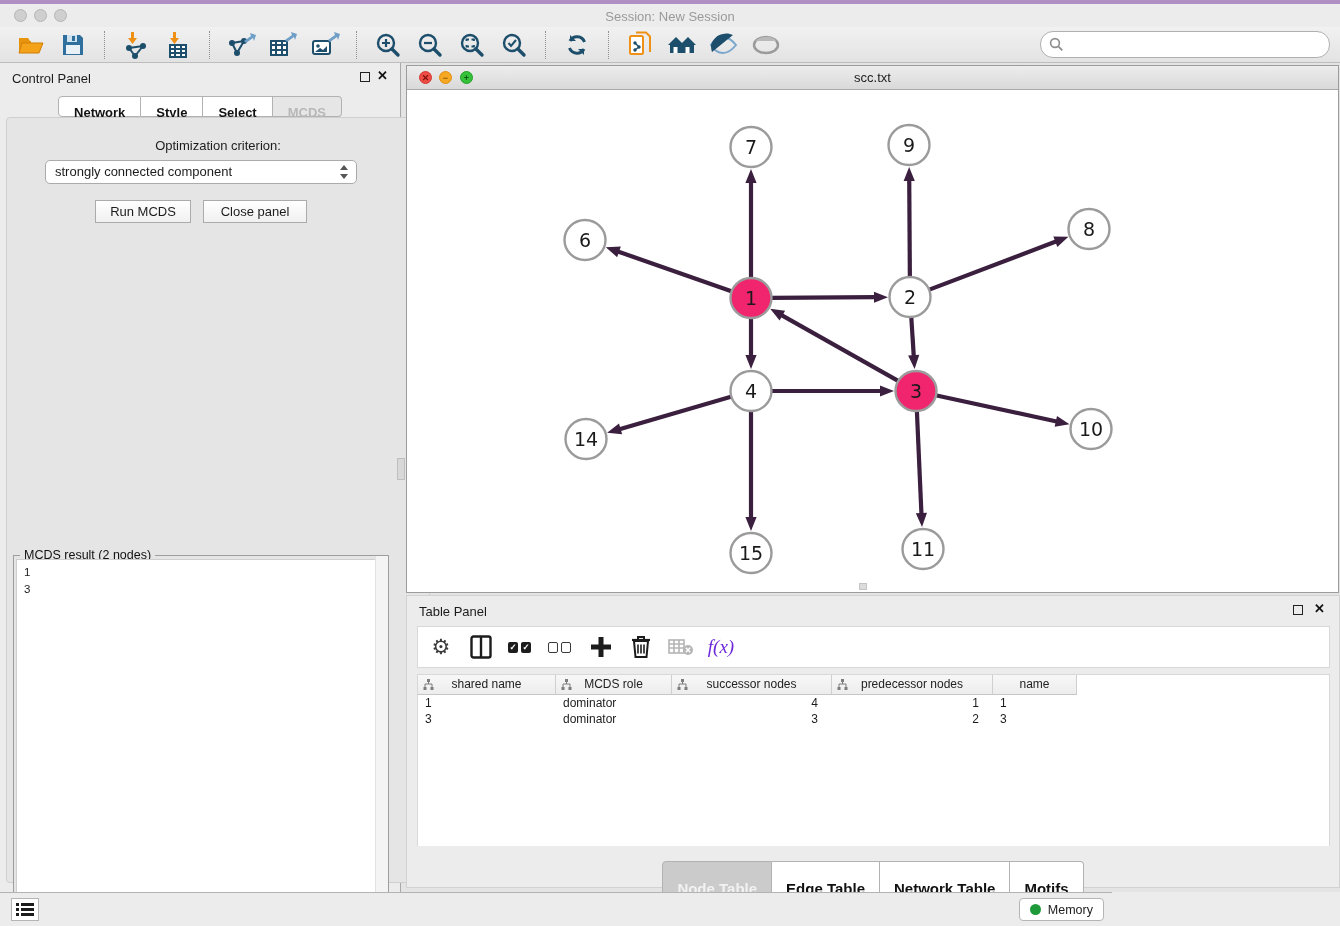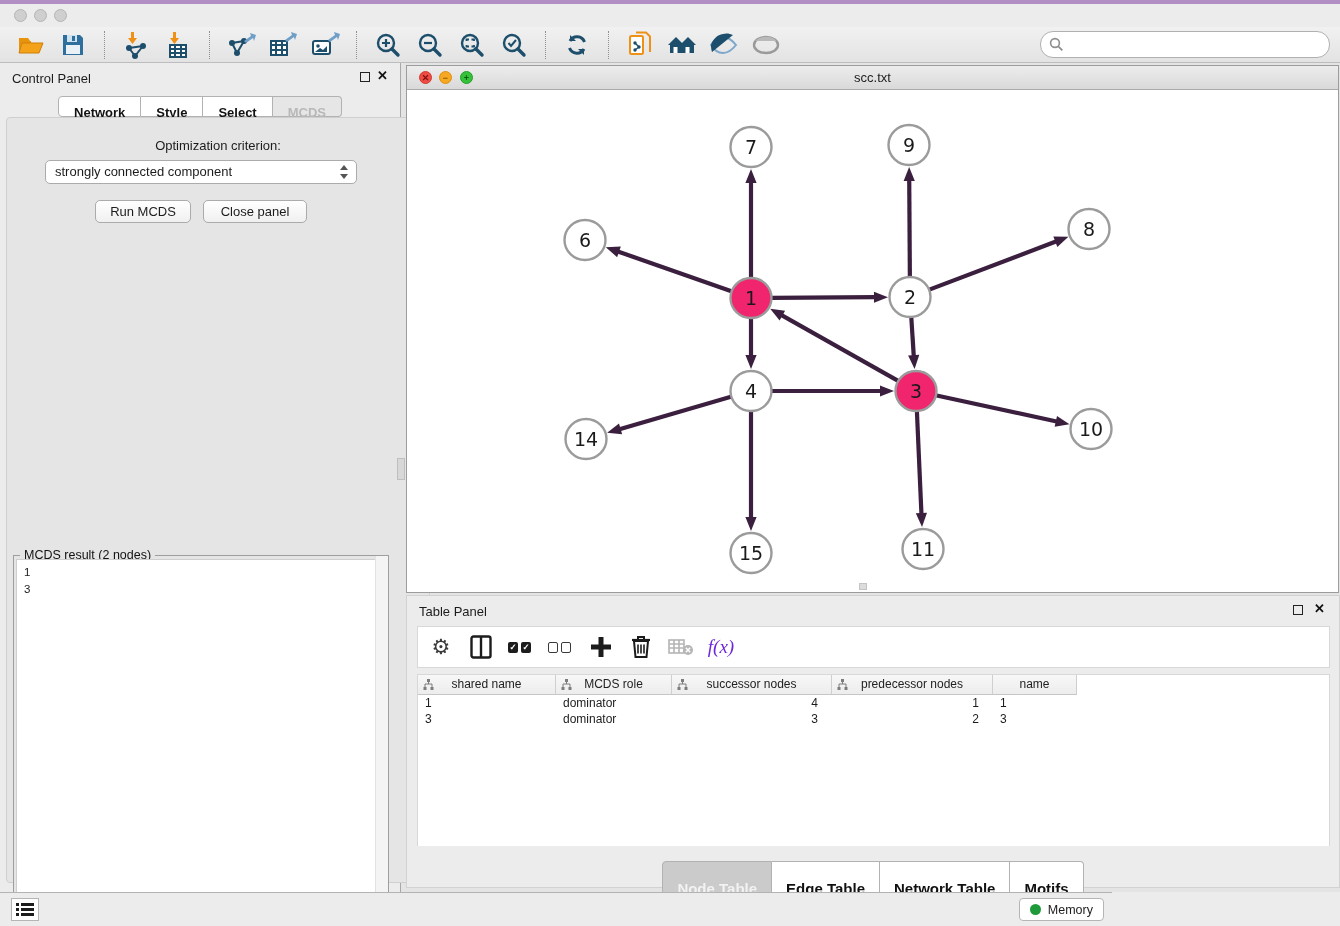--- a/index.html
+++ b/index.html
@@ -40,21 +40,21 @@
       border:1px solid #cfcfcf;border-radius:4px;}
   #opt-label{position:absolute;left:0;right:0;top:20px;text-align:center;font-size:13px;}
   #criterion-select{position:absolute;left:38px;top:42px;width:312px;height:24px;background:#fff;
       border:1px solid #ababab;border-radius:5px;font-size:13px;line-height:22px;padding-left:9px;}
   .stepper{position:absolute;right:6px;top:3px;width:11px;height:16px;}
   .stepper .up{position:absolute;top:1px;left:1px;width:0;height:0;
       border-left:4.5px solid transparent;border-right:4.5px solid transparent;border-bottom:5px solid #555;}
   .stepper .dn{position:absolute;bottom:1px;left:1px;width:0;height:0;
       border-left:4.5px solid transparent;border-right:4.5px solid transparent;border-top:5px solid #555;}
   .btn{position:absolute;top:82px;height:23px;background:linear-gradient(#ffffff,#f0f0f0);
-      border:1px solid #ababab;border-radius:5px;font-size:13px;text-align:center;line-height:21px;}
+      border:1px solid #ababab;border-radius:0;font-size:13px;text-align:center;line-height:21px;}
   #mcds-fieldset{position:absolute;left:6px;top:437px;width:376px;height:378px;
       border:1px solid #9e9e9e;background:#e5e5e5;}
   #mcds-legend{position:absolute;left:6px;top:-8px;background:#e5e5e5;padding:0 4px;
       font-size:12.5px;color:#111;}
   #mcds-textarea{position:absolute;left:2px;top:3px;right:2px;bottom:2px;background:#fff;
       border:1px solid #cfcfcf;font-size:11.5px;line-height:17px;padding:4px 0 0 7px;white-space:pre;}
   #mcds-scroll{position:absolute;right:0;top:0;bottom:0;width:13px;background:#f4f4f4;
       border-left:1px solid #e2e2e2;}
   #cp-splitter{position:absolute;left:397px;top:458px;width:8px;height:22px;background:#d8d8d8;
       border:1px solid #bfbfbf;}
@@ -112,20 +112,21 @@
 </head>
 <body>
 
 <div id="app">
   <div id="top-strip"></div>
 
   <div id="titlebar">
     <div class="tl" style="left:14px"></div>
     <div class="tl" style="left:34px"></div>
     <div class="tl" style="left:54px"></div>
+    <div id="title-text">Session: New Session</div>
   </div>
 
   <div id="toolbar">
     <div class="tb-icon">
       <svg width="28" height="24" viewBox="0 0 28 24">
           <path d="M2 5h9l2 3h1v2H5L2 19z" fill="#e8930c"></path>
           <path d="M5 10h21l-4 10H2z" fill="#f3a21a" stroke="#d07f06"></path>
         </svg>
     </div>
     <div class="tb-icon">

